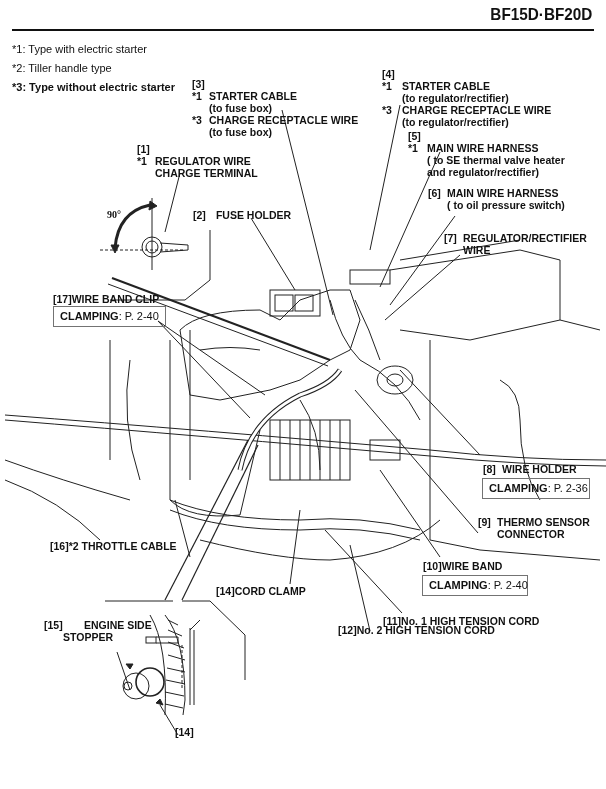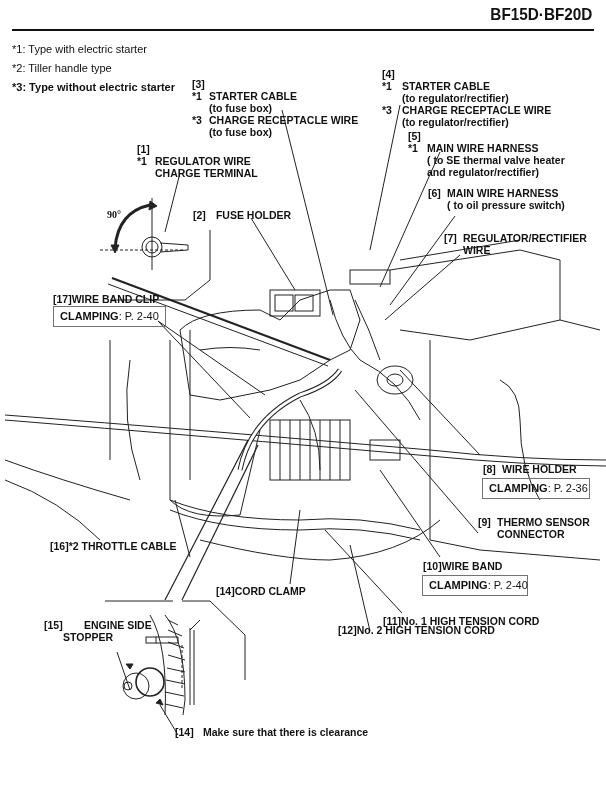--- a/index.html
+++ b/index.html
@@ -245,15 +245,14 @@
   <div class="row">
       <span style="width:40px">[15]</span>
       <span>ENGINE SIDE</span>
     </div>
   <div style="padding-left:19px">STOPPER</div>
 </div>
 
 <div class="abs lbl" style="left:175px;top:726px;">
   <div class="row">
       <span style="width:28px">[14]</span>
-      <span>Make sure that  there is clearance</span>
     </div>
 </div>
 
 </body></html>

